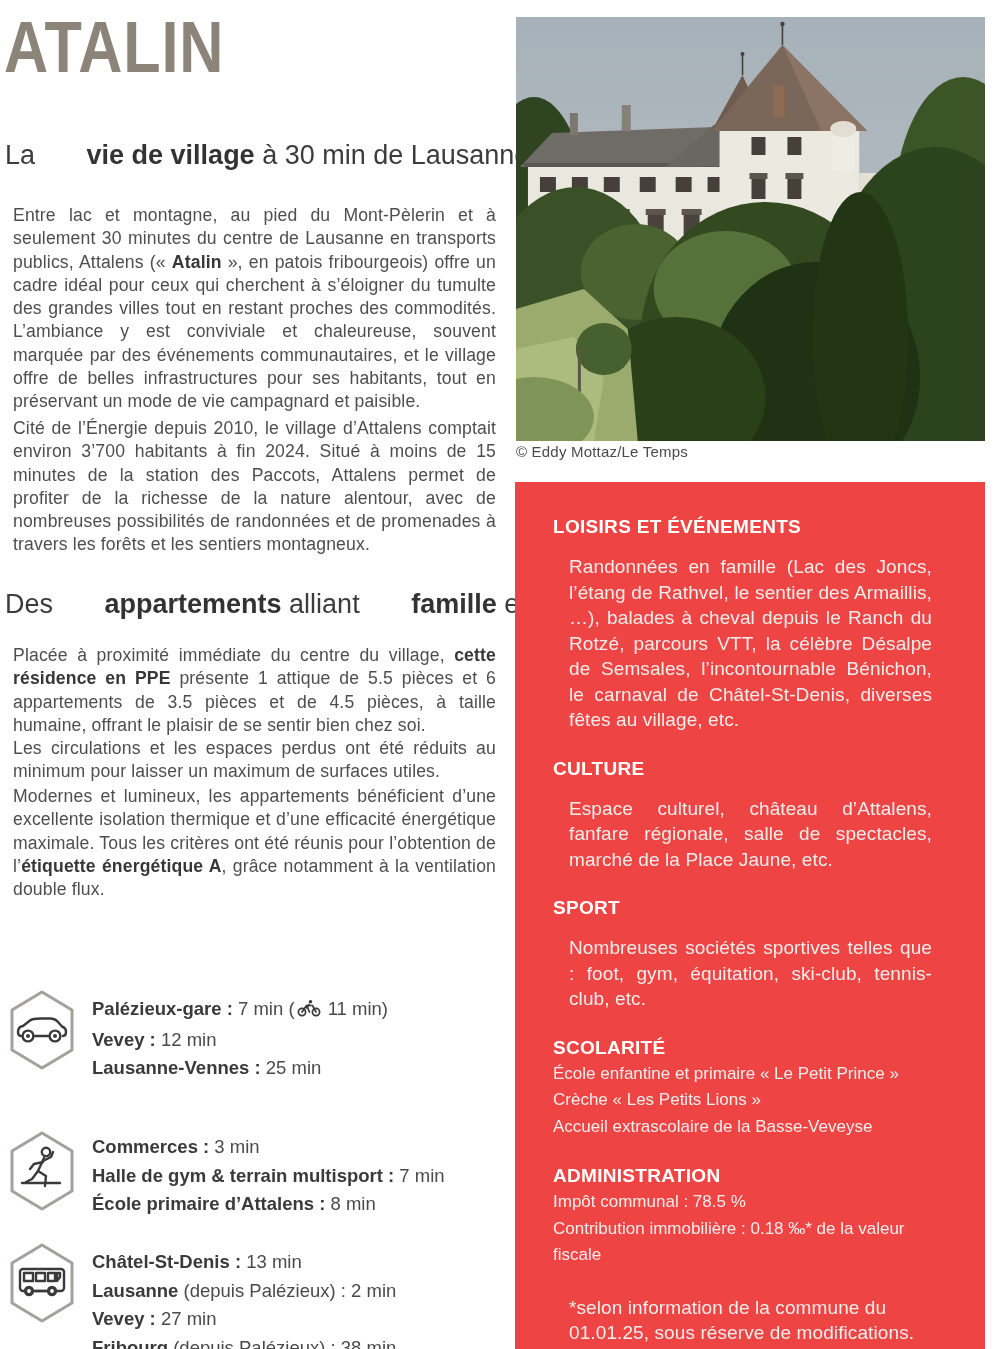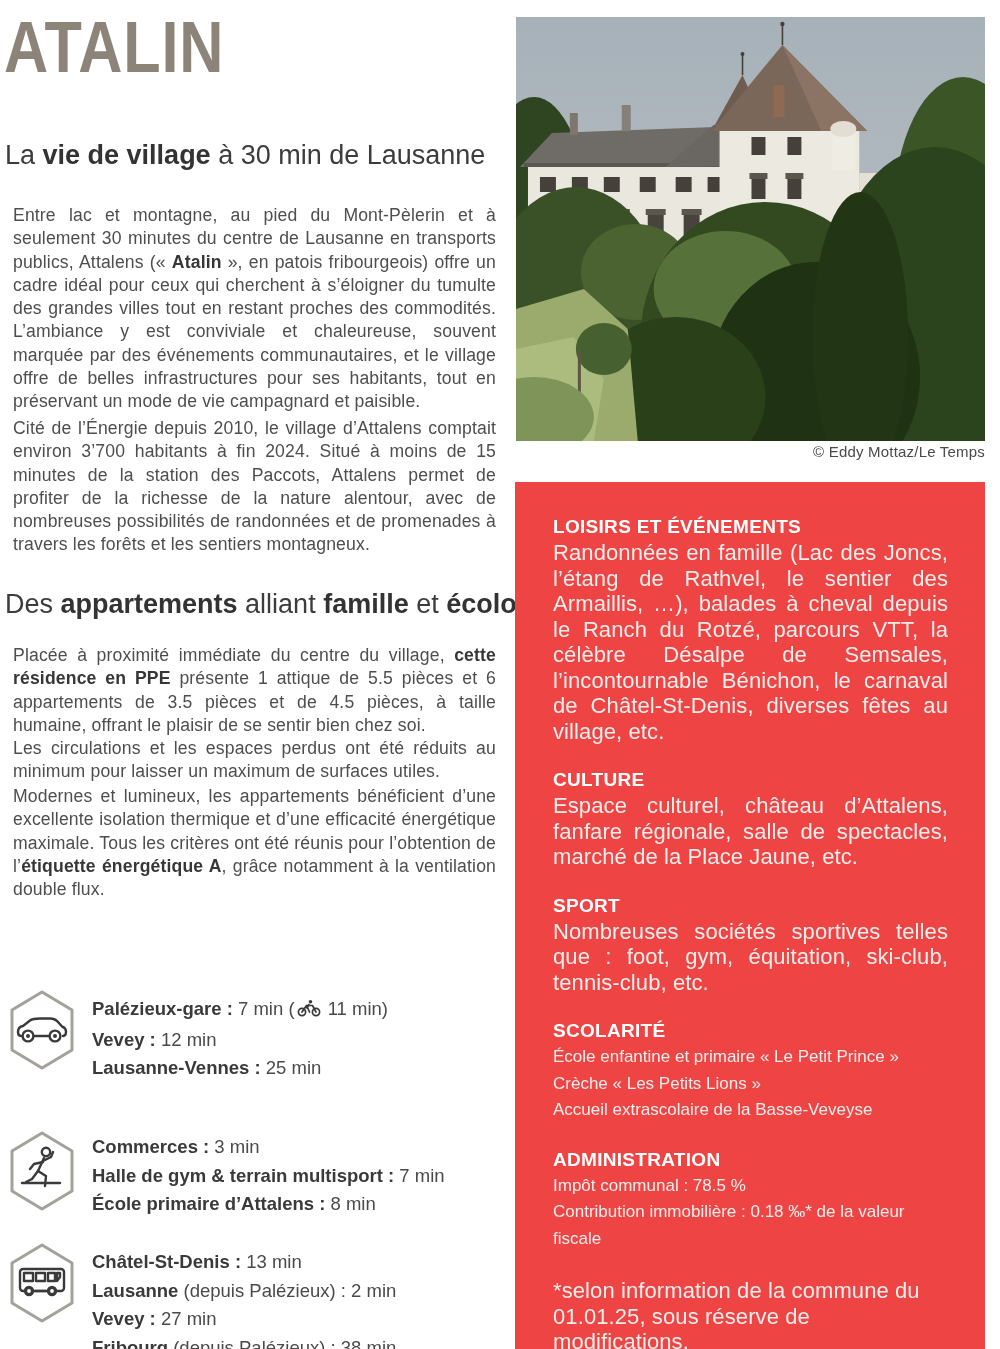--- a/index.html
+++ b/index.html
@@ -13,21 +13,21 @@
   .title{
     position:absolute;left:4px;top:6px;margin:0;
     font-size:72px;font-weight:bold;color:#8c8478;
     letter-spacing:1px;transform:scaleX(0.85);transform-origin:left top;
     white-space:nowrap;
   }
   .subhead{
     position:absolute;left:5px;margin:0;
     font-size:27px;font-weight:400;color:#3c3c3c;white-space:nowrap;
   }
-  .subhead b{font-weight:bold;color:#333;}
+  .subhead b{font-weight:bold;color:#333;margin-left:44px;}
   .h-intro{top:140px;}
   .h-apart{top:589px;}
   .para{
     position:absolute;left:5px;width:483px;margin:8px;
     font-size:17.6px;line-height:23.3px;text-align:justify;
     color:#4e4e4e;letter-spacing:0.15px;
   }
   .para b{color:#373737;}
   .p1{top:196px;}
   .p2{top:409px;}
@@ -42,35 +42,35 @@
   .hex{flex:0 0 auto;margin-right:16px;}
   .tlines{padding-top:5px;font-size:18.5px;line-height:28.5px;color:#4a4a4a;width:410px;}
   .tlines b{color:#3a3a3a;}
   .bike{display:inline-block;vertical-align:-2px;margin:0 2px;}
 
   
   .photo{position:absolute;left:516px;top:17px;width:469px;height:424px;overflow:hidden;}
   .photo svg{display:block;}
   .credit{
     position:absolute;left:516px;top:443px;width:469px;margin:0;
-    text-align:right;font-size:15px;color:#4a4a4a;letter-spacing:0.2px;
+    text-align:left;font-size:15px;color:#4a4a4a;letter-spacing:0.2px;
   }
 
   
   .panel{
     position:absolute;left:515px;top:482px;width:470px;height:1043px;
     background:#ef4444;color:#eeeeec;box-sizing:border-box;
     padding:34px 37px 0 38px;
   }
   .panel h3{
     margin:0 0 2px 0;font-size:19px;font-weight:bold;color:#ffffff;
     letter-spacing:0.3px;
   }
   .panel .sec{margin-bottom:25px;}
-  .panel p{margin:0;font-size:22px;line-height:25.5px;text-align:justify;letter-spacing:0.1px;}
+  .panel p{margin:16px;font-size:19px;line-height:25.5px;text-align:justify;letter-spacing:0.1px;}
   .panel .line{font-size:17px;line-height:26.5px;}
   .footnote{margin-top:26px !important;text-align:left !important;}
 </style>
 </head>
 <body>
 
 <div class="page">
 
   <h1 class="title">ATALIN</h1>
 

